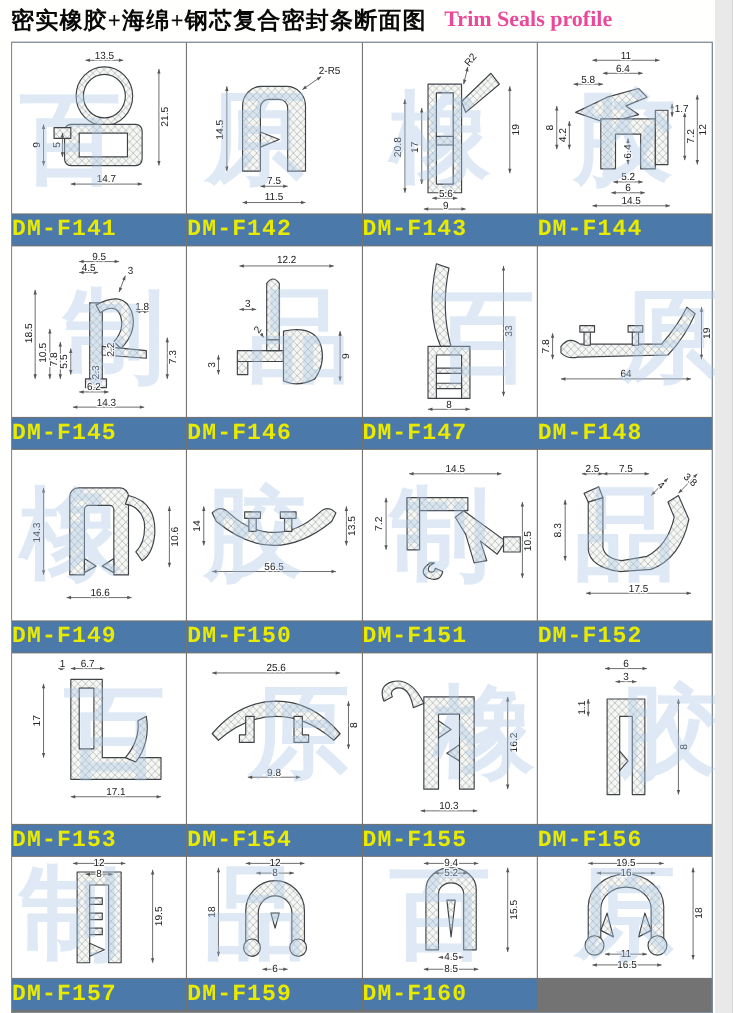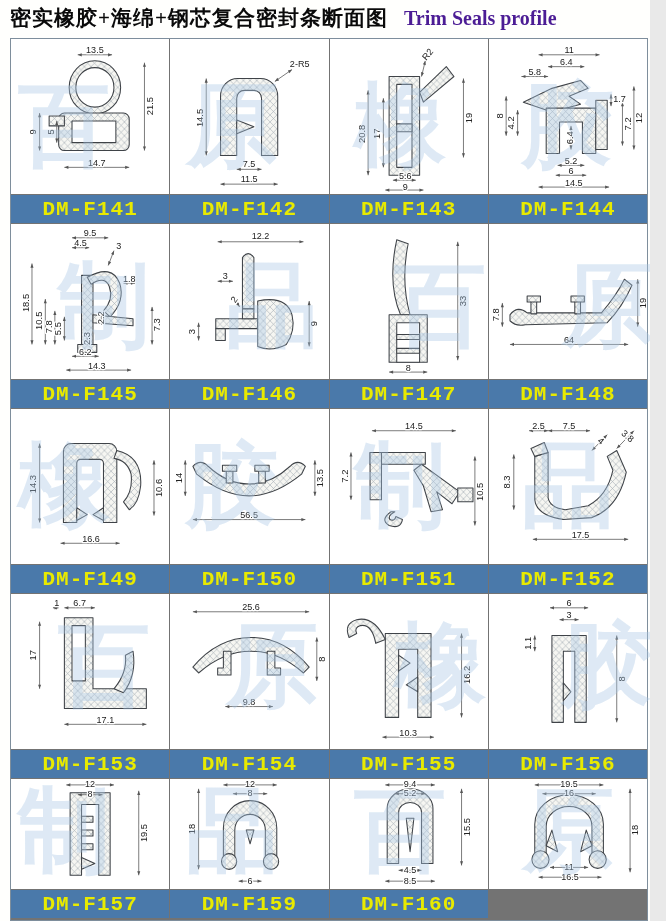--- a/index.html
+++ b/index.html
@@ -1,28 +1,28 @@
 <!DOCTYPE html>
 <html><head>
 <meta charset="utf-8">
 <style>
   html,body{margin:0;padding:0;background:#e9e9e9;}
   .page{position:relative;width:650px;height:921px;background:#fffffd;overflow:hidden;
         font-family:"Liberation Sans",sans-serif;}
   .titlebar{height:36px;display:flex;align-items:center;padding-left:10px;}
   .t-cn{font-family:"Liberation Serif",serif;font-weight:bold;font-size:21px;color:#0a0a0a;letter-spacing:1px;}
-  .t-en{font-family:"Liberation Serif",serif;font-weight:bold;font-size:20px;color:#4c1d95;margin-left:16px;}
+  .t-en{font-family:"Liberation Serif",serif;font-weight:bold;font-size:20px;color:#ec4899;margin-left:16px;}
   .gridwrap{position:absolute;left:10px;right:4px;top:38px;bottom:2px;}
   .grid{display:grid;width:100%;height:100%;
         grid-template-columns:repeat(4,1fr);
         grid-template-rows:155px 28px 155px 28px 155px 28px 155px 28px 110px 28px;
         gap:1px;background:#737373;border:1px solid #7e8e9c;}
   .cell{background:#ffffff;position:relative;}
   .cell svg{width:100%;height:100%;display:block;}
-  .banner{background:#4a79aa;display:flex;align-items:center;justify-content:center;}
+  .banner{background:#4a79aa;display:flex;align-items:center;justify-content:flex-start;}
   .banner span{font-family:"Liberation Mono",monospace;font-weight:bold;font-size:21px;
                color:#e8ea00;letter-spacing:1px;white-space:nowrap;}
   .dimtext{font-family:"Liberation Sans",sans-serif;font-size:9.5px;fill:#222;
            text-anchor:middle;dominant-baseline:middle;
            paint-order:stroke;stroke:#ffffff;stroke-width:2.5px;stroke-linejoin:round;}
   #wm{position:absolute;inset:0;pointer-events:none;z-index:6;}
   #wm span{position:absolute;font-size:92px;font-weight:bold;color:#aac8e6;opacity:.38;
            font-family:"DejaVu Sans",sans-serif;line-height:1;}
 </style>
 </head>

